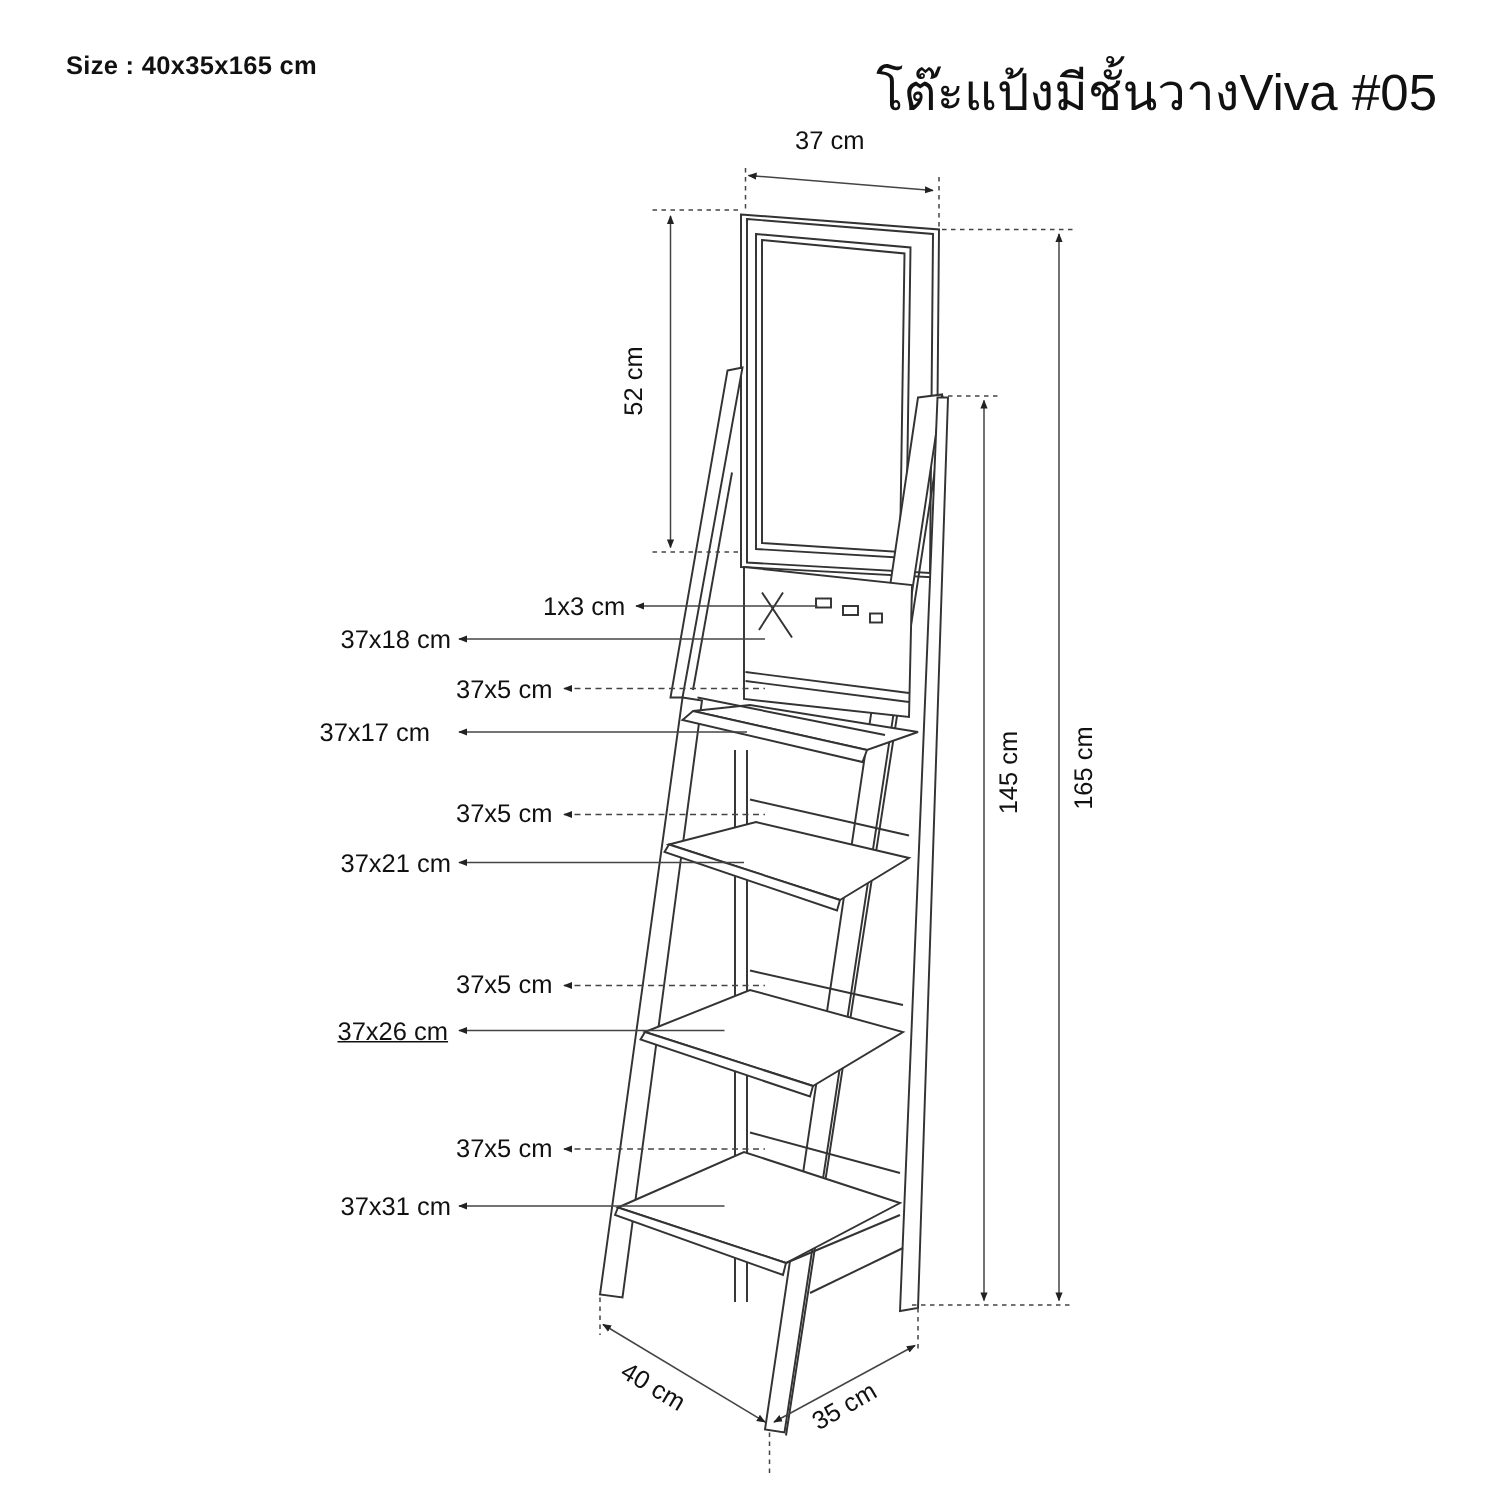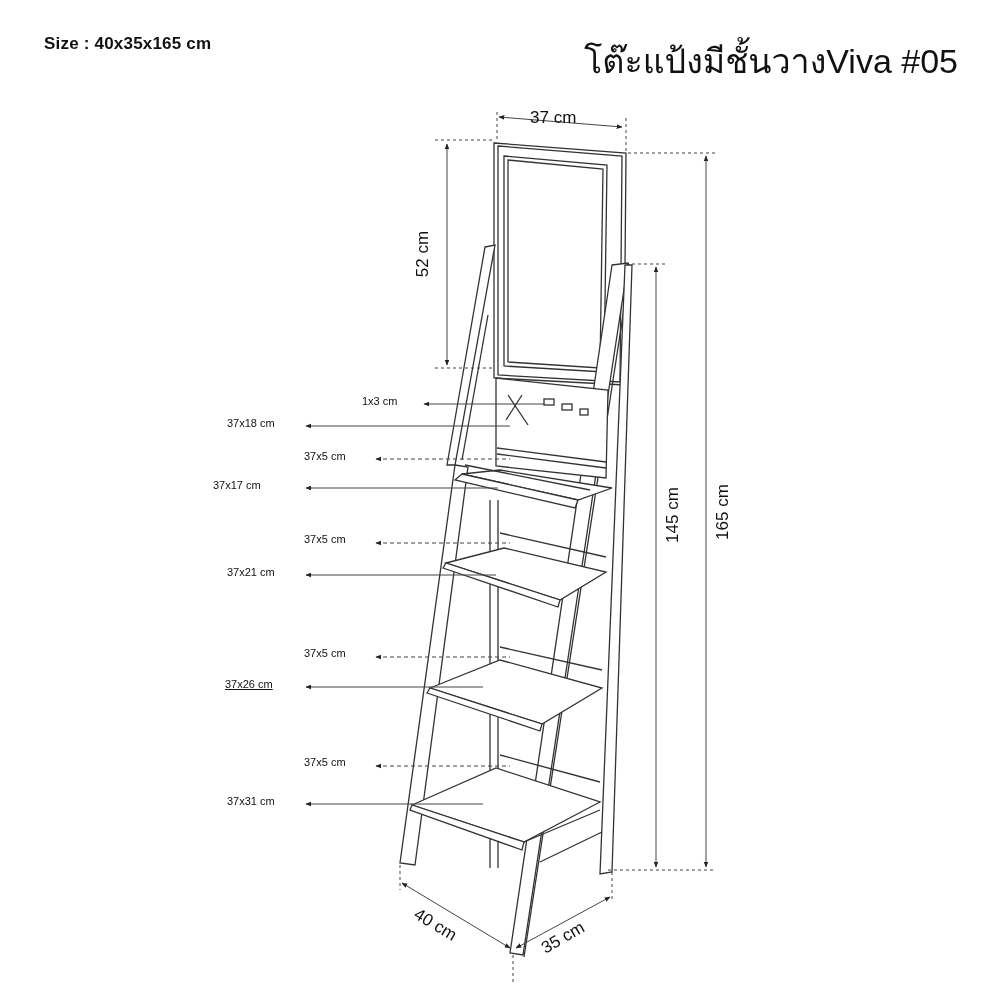--- a/index.html
+++ b/index.html
@@ -1,21 +1,21 @@
 <!DOCTYPE html>
 <html><head>
 <meta charset="utf-8">
 <style>
   html, body { margin: 0; padding: 0; background: #ffffff; }
   body { width: 1000px; height: 1000px; position: relative; overflow: hidden;
          font-family: "Liberation Sans", "DejaVu Sans", sans-serif; color: #111; }
   .title-left { position: absolute; left: 44px; top: 34px; font-size: 17px; font-weight: bold; letter-spacing: 0.2px; }
   .title-right { position: absolute; right: 42px; top: 34px; font-size: 34px; font-weight: normal; }
   svg.drawing { position: absolute; left: 0; top: 0; width: 1000px; height: 1000px; }
-  .lbl { position: absolute; font-size: 11px; color: #111; white-space: nowrap; }
+  .lbl { position: absolute; font-size: 17px; color: #111; white-space: nowrap; }
   .dim { position: absolute; font-size: 17px; color: #111; white-space: nowrap; }
   .rot-90 { transform: rotate(-90deg); transform-origin: center center; }
 </style>
 </head>
 <body>
 
 <div class="title-left">Size : 40x35x165 cm</div>
 <div class="title-right">โต๊ะแป้งมีชั้นวางViva #05</div>
 
 <svg class="drawing" viewBox="0 0 1000 1000" xmlns="http://www.w3.org/2000/svg">
@@ -124,21 +124,21 @@
     <path d="M306,488 L498,488" marker-start="url(#arr)"></path>
     <path d="M376,543 L510,543" stroke-dasharray="4,3" marker-start="url(#arr)"></path>
     <path d="M306,575 L496,575" marker-start="url(#arr)"></path>
     <path d="M376,657 L510,657" stroke-dasharray="4,3" marker-start="url(#arr)"></path>
     <path d="M306,687 L483,687" marker-start="url(#arr)"></path>
     <path d="M376,766 L510,766" stroke-dasharray="4,3" marker-start="url(#arr)"></path>
     <path d="M306,804 L483,804" marker-start="url(#arr)"></path>
   </g>
 </svg>
 
-<div class="dim" style="left:530px; top:108px;">37 cm</div>
+<div class="dim" style="left:530px; top:84px;">37 cm</div>
 <div class="dim rot-90" style="left:400px; top:244px;">52 cm</div>
 <div class="dim rot-90" style="left:645px; top:505px;">145 cm</div>
 <div class="dim rot-90" style="left:695px; top:502px;">165 cm</div>
 <div class="dim" style="left:412px; top:915px; transform: rotate(31deg);">40 cm</div>
 <div class="dim" style="left:540px; top:928px; transform: rotate(-30deg);">35 cm</div>
 
 <div class="lbl" style="left:362px; top:395px;">1x3 cm</div>
 <div class="lbl" style="left:227px; top:417px;">37x18 cm</div>
 <div class="lbl" style="left:304px; top:450px;">37x5 cm</div>
 <div class="lbl" style="left:213px; top:479px;">37x17 cm</div>

